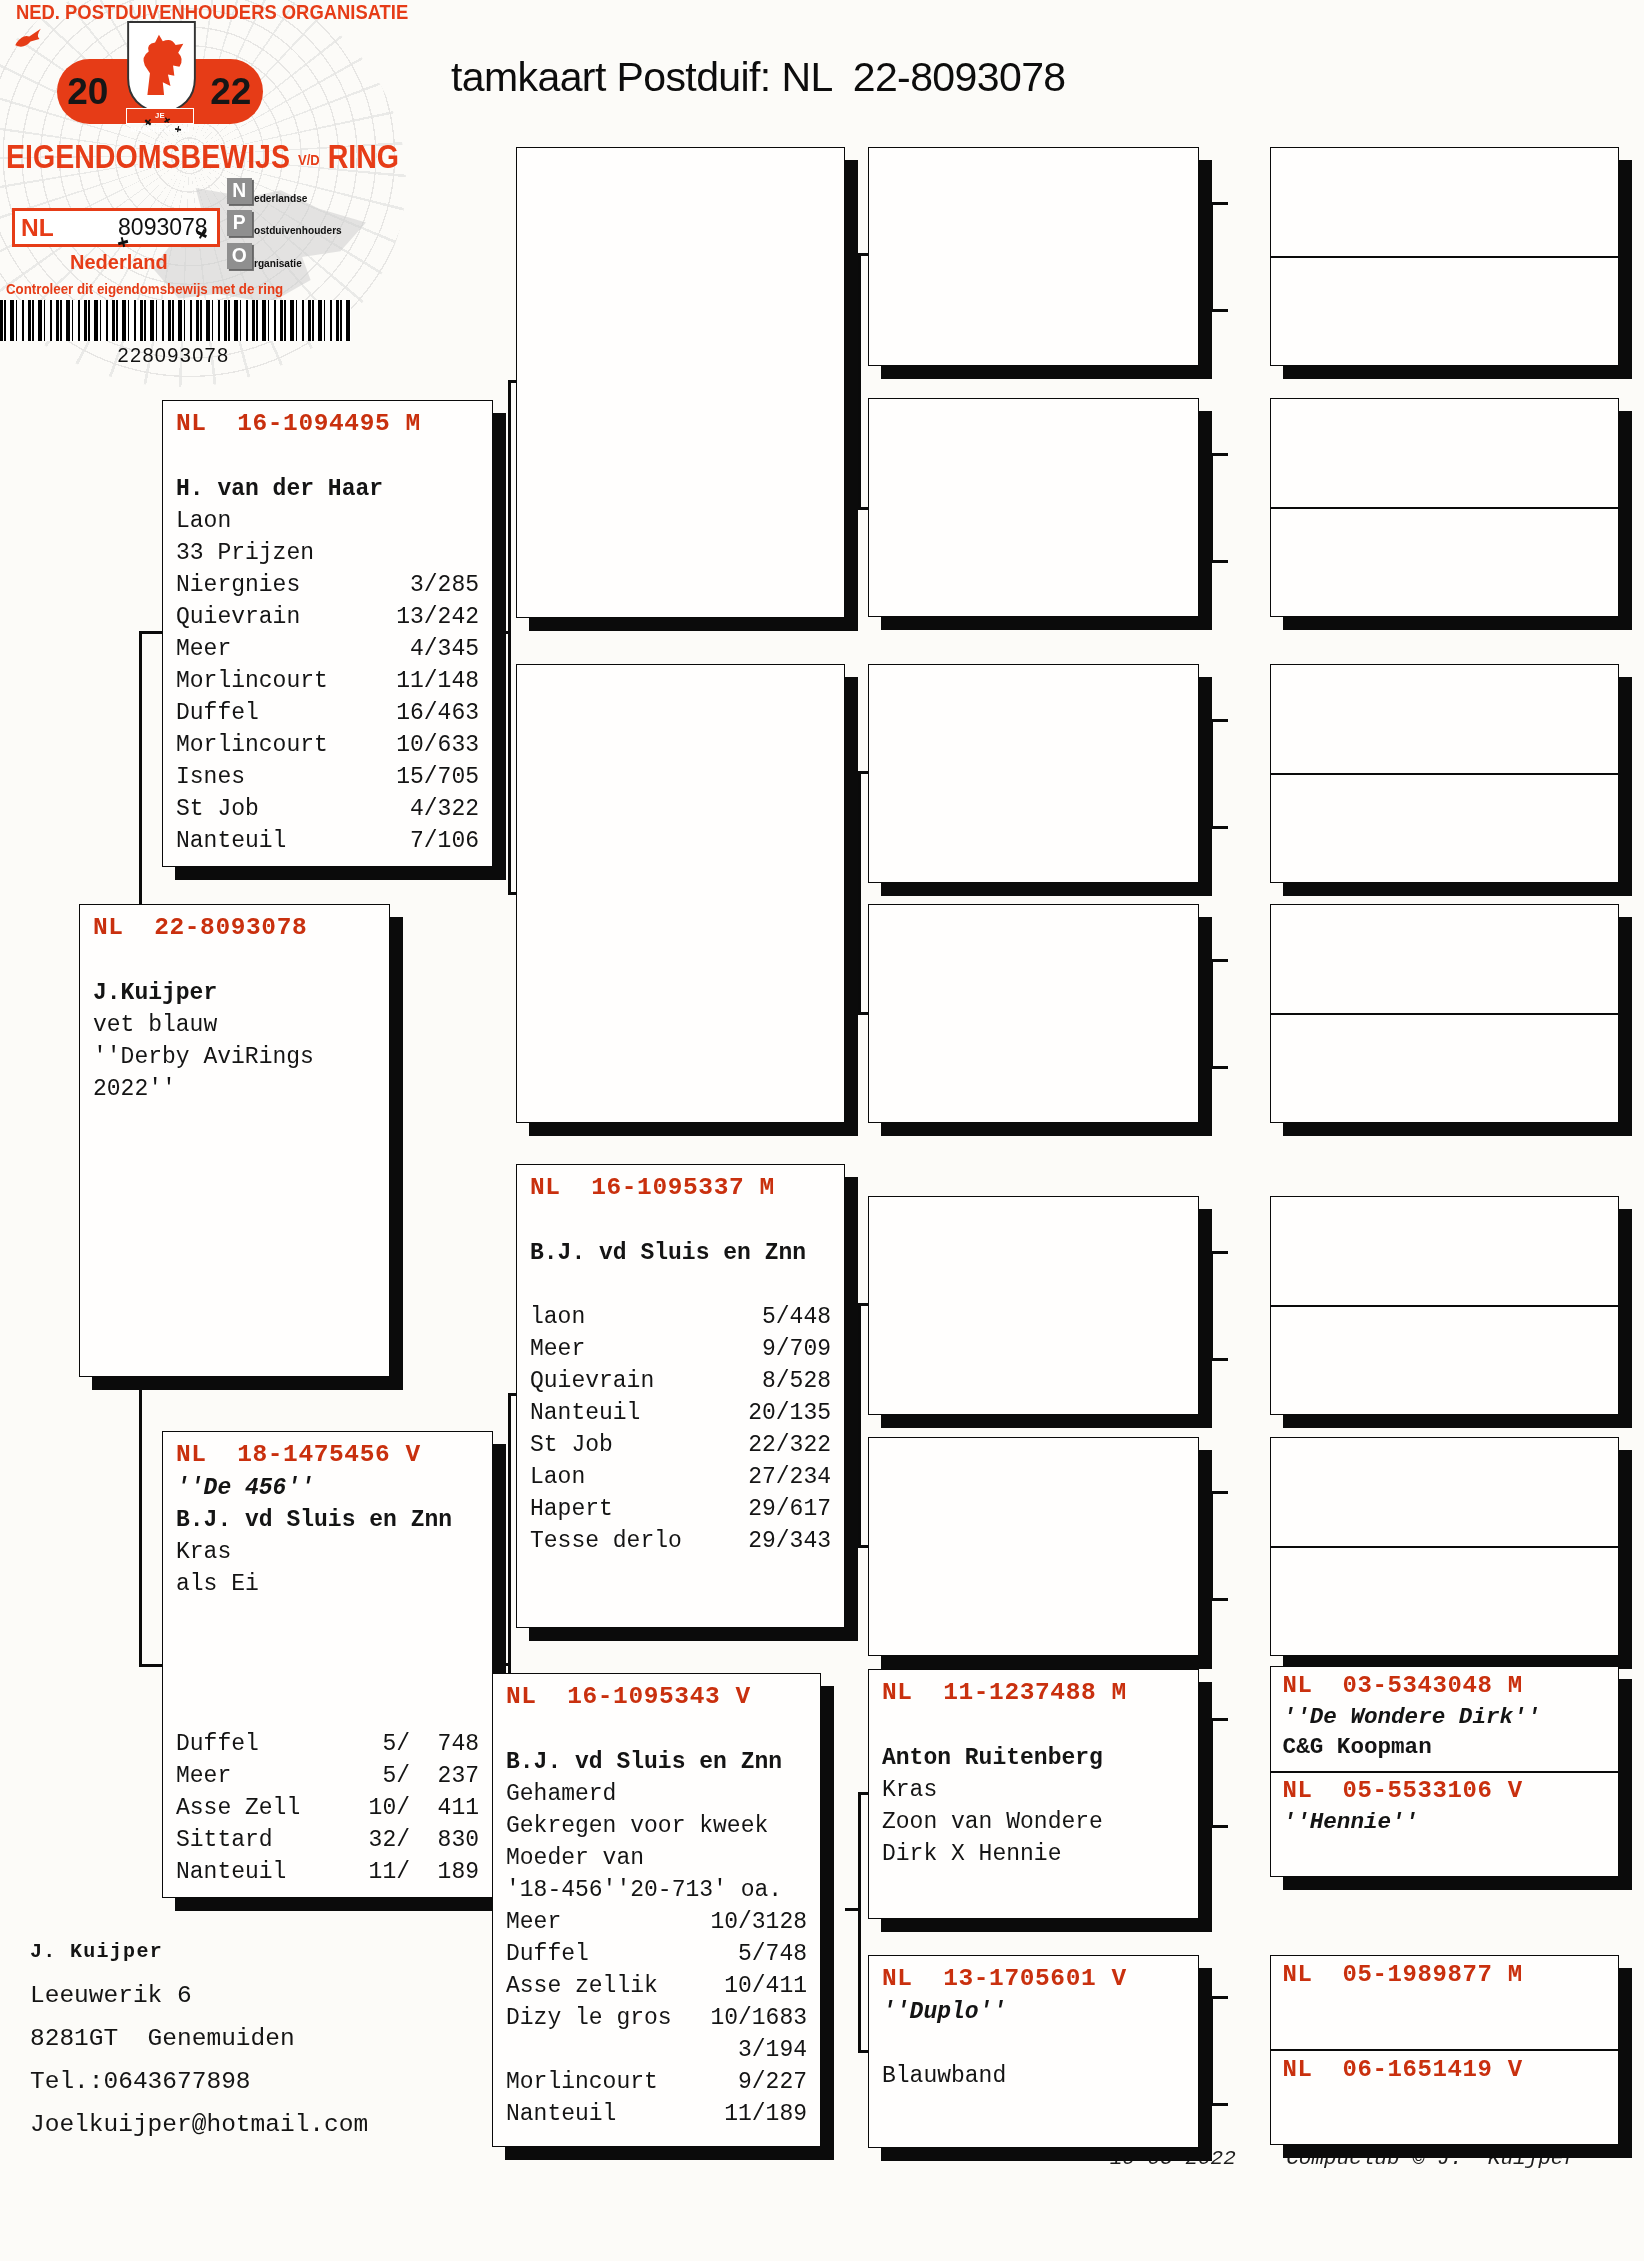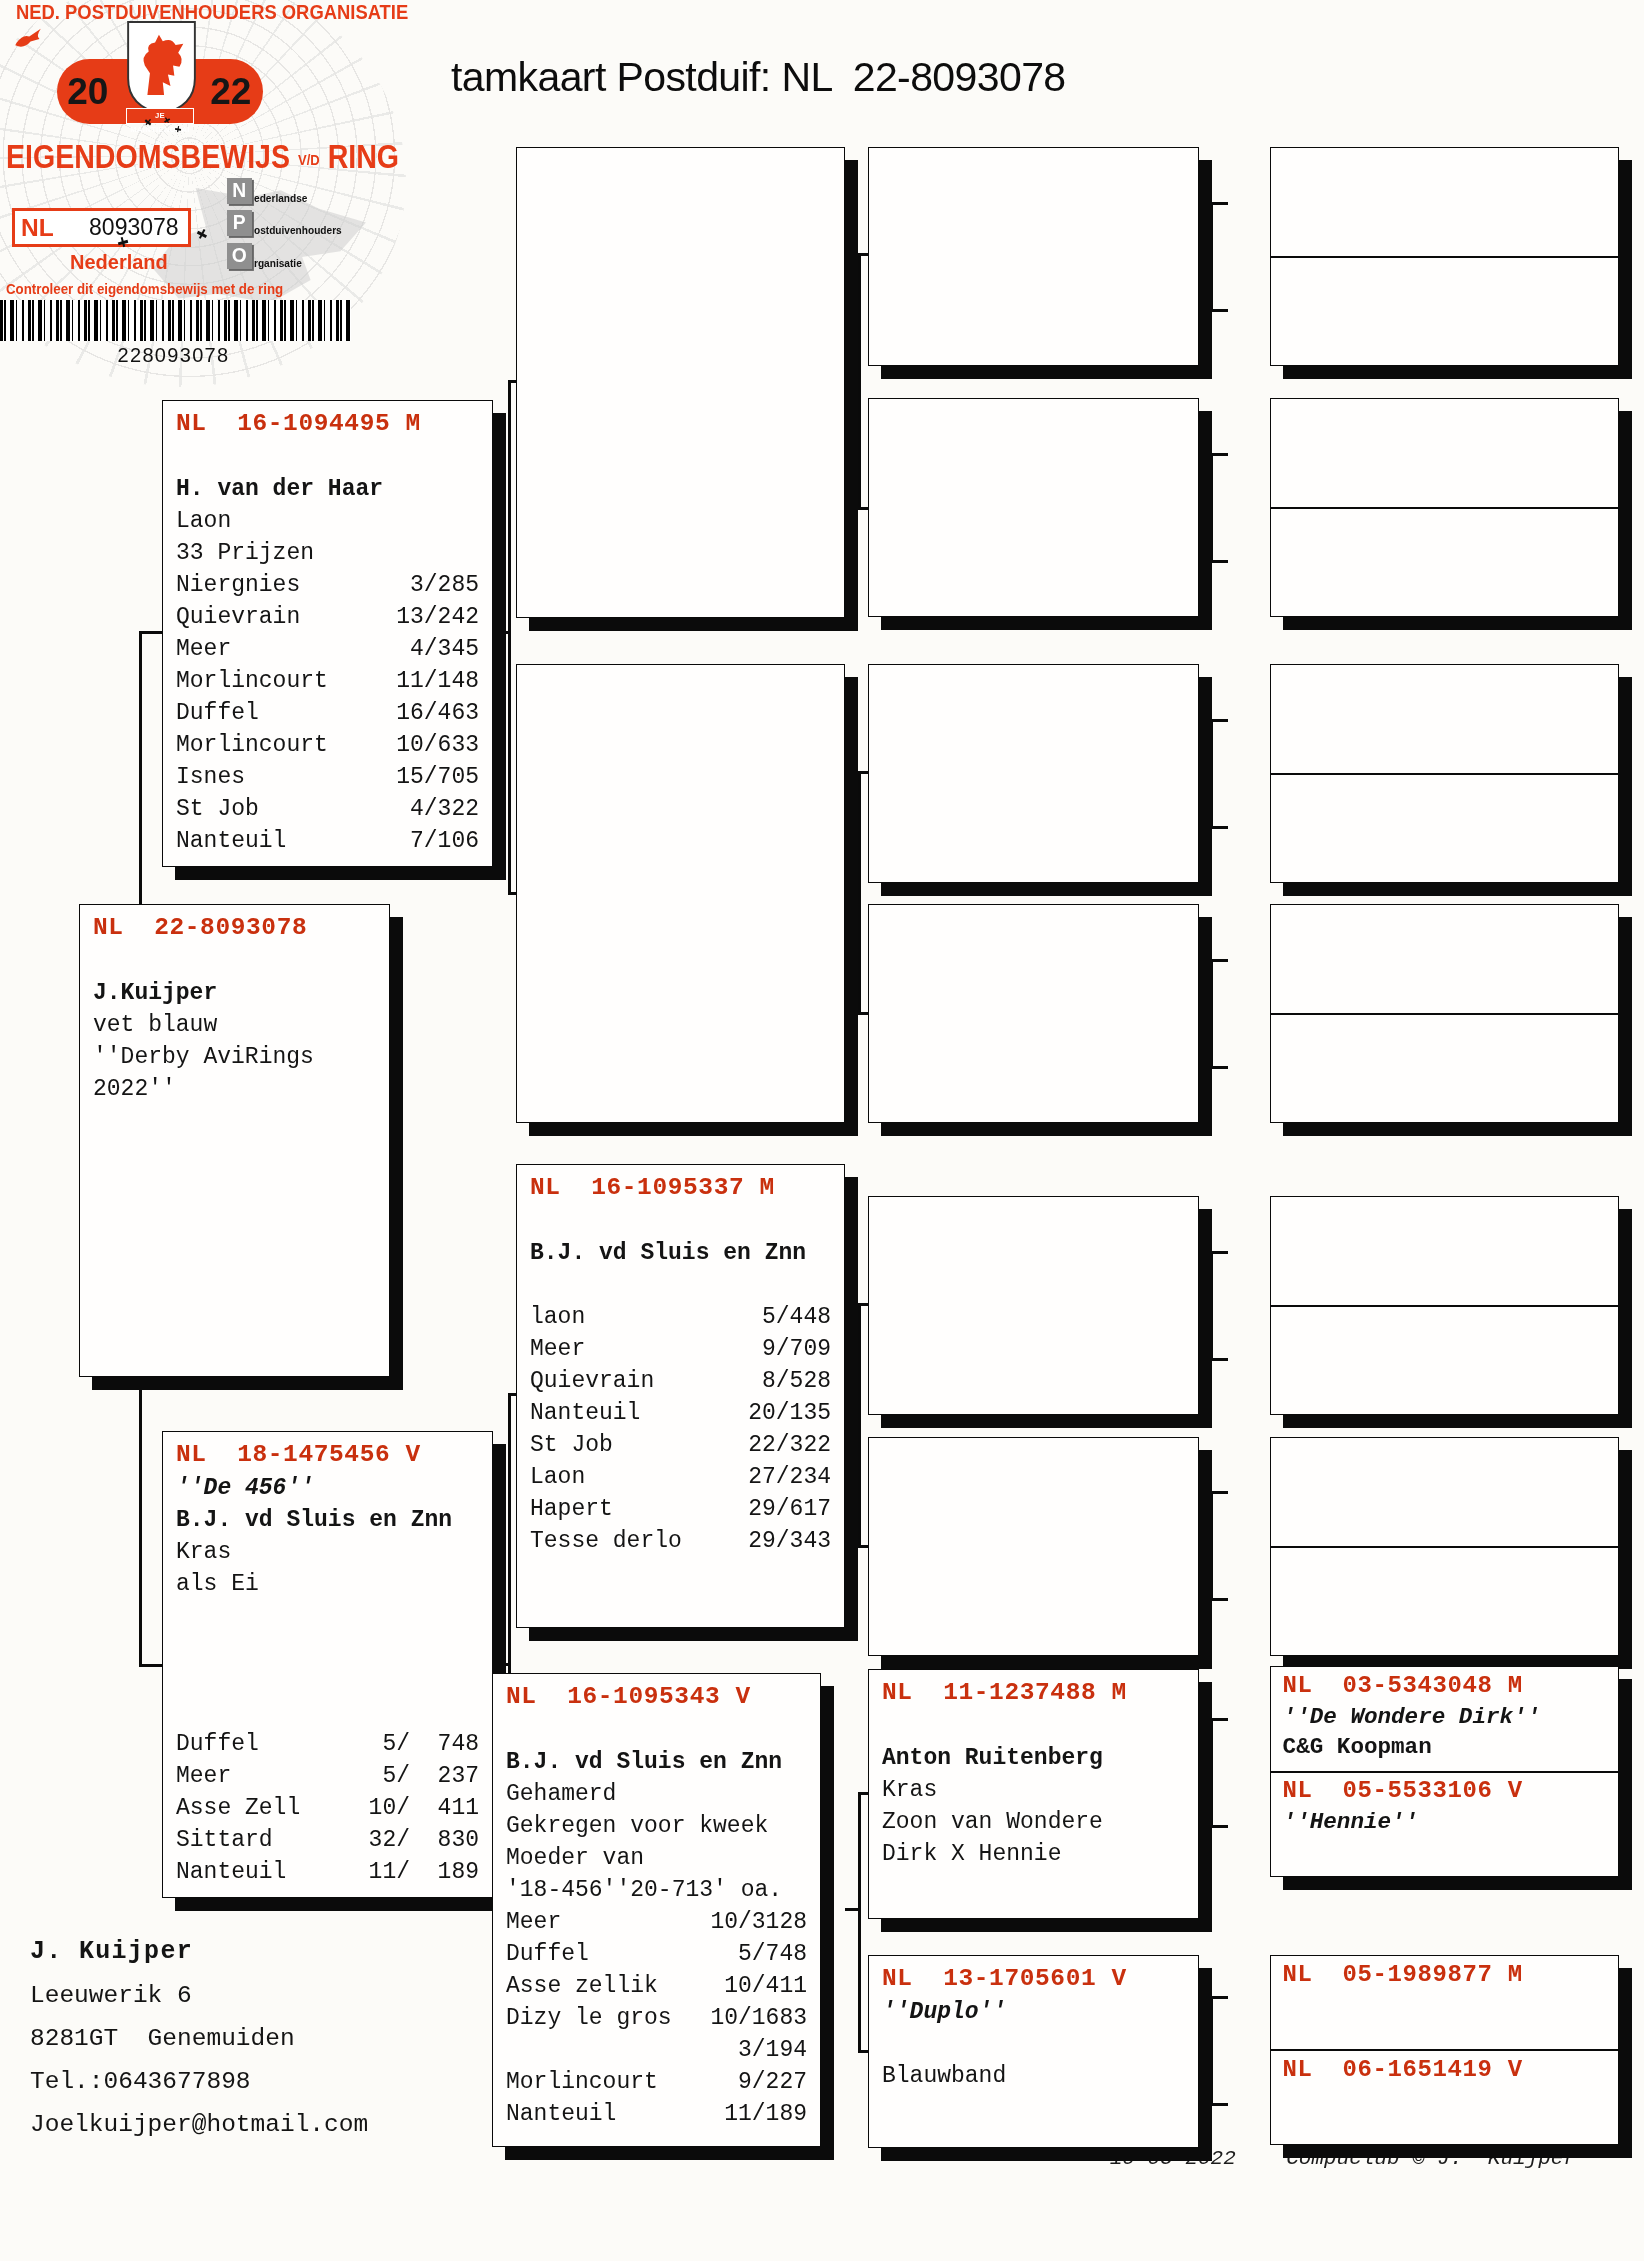--- a/index.html
+++ b/index.html
@@ -46,21 +46,21 @@
   .bx-c7{left:1227px;top:1666px;width:349px;height:211px;}
   .bx-c8{left:1227px;top:1955px;width:349px;height:190px;}
 
   
   .cn{position:absolute;background:#0a0a0a;z-index:1;}
 
   
   .title{position:absolute;left:451px;top:54px;font-family:"Liberation Sans",sans-serif;
          font-size:41px;font-weight:400;color:#0d0d0d;white-space:pre;letter-spacing:-0.6px;}
   .owner{position:absolute;left:30px;top:1929px;}
-  .owner .nm{font-weight:700;font-size:25px;line-height:45px;letter-spacing:1.3px;}
+  .owner .nm{font-weight:700;font-size:20px;line-height:45px;letter-spacing:1.3px;}
   .owner .ol{font-size:24.5px;line-height:43px;white-space:pre;}
   .footer{position:absolute;right:68px;top:2147px;font-style:italic;font-size:21px;white-space:pre;color:#1c1c1c;}
 
   
   .logo{position:absolute;left:0;top:0;width:426px;height:387px;z-index:2;}
   .globe{position:absolute;left:-45px;top:-26px;width:451px;height:413px;border-radius:50%;opacity:.30;
          background:repeating-radial-gradient(ellipse at 52% 44%,rgba(0,0,0,0) 0 17.4px,#b9b9b9 17.4px 18.7px),
                     repeating-conic-gradient(from 0deg at 52% 44%,rgba(0,0,0,0) 0deg 8deg,#c4c4c4 8deg 8.7deg);}
   .nlmap{position:absolute;left:153px;top:188px;width:213px;height:115px;background:#cdcdcd;opacity:.55;
          clip-path:polygon(20% 0,45% 8%,60% 2%,78% 18%,100% 30%,88% 55%,70% 60%,74% 80%,55% 100%,30% 92%,12% 96%,0 70%,10% 45%,25% 35%);}
@@ -71,21 +71,21 @@
   .badge .y{position:absolute;top:0;font-family:"Liberation Sans",sans-serif;font-weight:900;
             font-size:37px;line-height:65px;color:#161616;}
   .badge .y20{left:10.3px;} .badge .y22{right:11.6px;}
   .crest{position:absolute;left:123px;top:19.3px;}
   .motto{position:absolute;left:126px;top:108px;width:68px;height:15.5px;background:#e63c17;border:1.3px solid #fff;
          color:#fff;font-family:"Liberation Sans",sans-serif;font-weight:700;font-size:7.7px;line-height:14px;
          text-align:center;letter-spacing:0.3px;box-sizing:border-box;}
   .eig{position:absolute;left:6.4px;top:137px;font-family:"Liberation Sans",sans-serif;font-weight:900;
        color:#e63c17;font-size:34px;transform:scaleX(.84);transform-origin:left;white-space:nowrap;}
   .eig .vd{font-size:15.5px;font-weight:900;display:inline-block;transform:translateY(-2.6px);letter-spacing:0;}
-  .ringbox{position:absolute;left:11.6px;top:208px;width:179px;height:39px;border:3.2px solid #e63c17;background:#fff;
+  .ringbox{position:absolute;left:11.6px;top:208px;width:208px;height:39px;border:3.2px solid #e63c17;background:#fff;
            box-sizing:border-box;display:flex;align-items:center;}
   .ringbox .nl{color:#e63c17;font-weight:700;font-size:24.5px;font-family:"Liberation Sans",sans-serif;padding-left:6.4px;}
   .ringbox .rnum{margin-left:auto;padding-right:9px;font-size:23px;color:#111;font-family:"Liberation Sans",sans-serif;}
   .nederland{position:absolute;left:70px;top:251px;color:#e63c17;font-family:"Liberation Sans",sans-serif;
              font-weight:700;font-size:20px;}
   .npocol{position:absolute;left:227px;top:178px;}
   .nporow{display:flex;align-items:flex-end;margin-bottom:6.4px;}
   .tile{display:inline-block;width:24.5px;height:26px;background:#8f8f8f;color:#fff;text-align:center;
         font-family:"Liberation Sans",sans-serif;font-weight:900;font-size:19.3px;line-height:26px;
         box-shadow:1.9px 1.9px 0 #666;}

